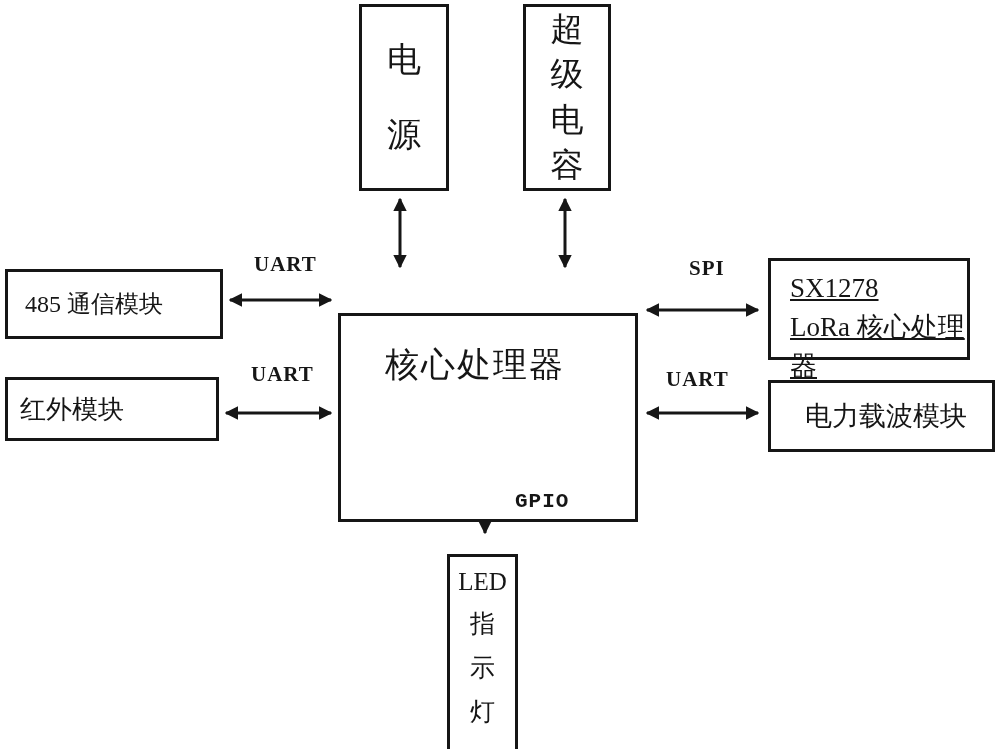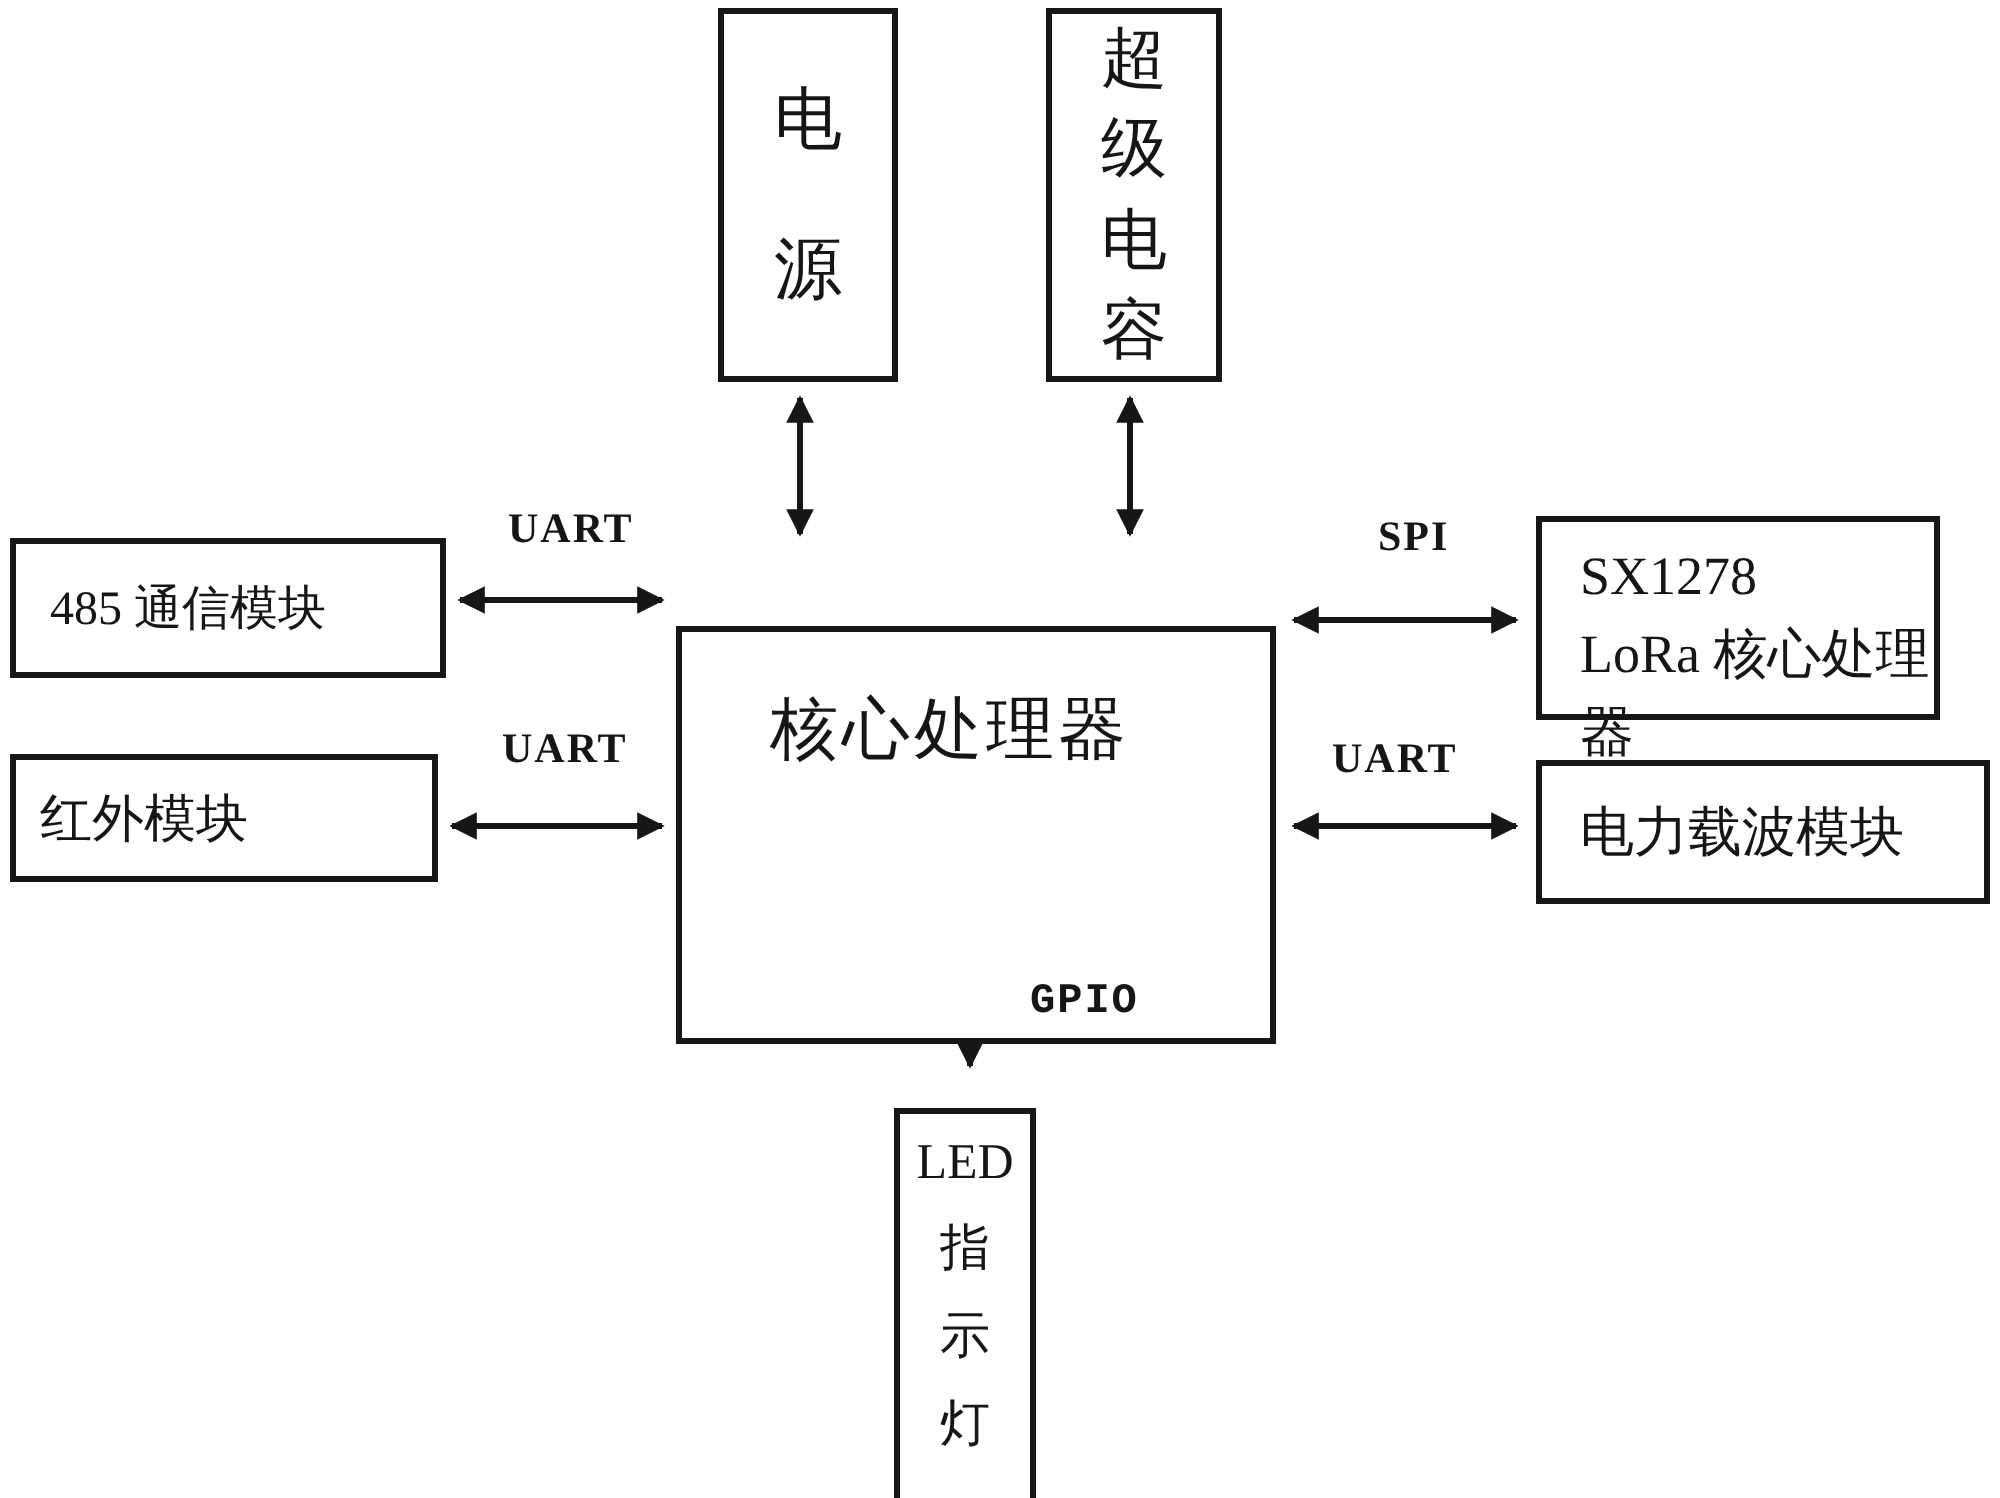--- a/index.html
+++ b/index.html
@@ -35,22 +35,22 @@
     align-items: center;
   }
   .box-power    { left: 359px; top: 4px;   width: 90px;  height: 187px; font-size: 34px; }
   .box-supercap { left: 523px; top: 4px;   width: 88px;  height: 187px; font-size: 33px; }
   .box-core     { left: 338px; top: 273px; width: 300px; height: 209px;
                   font-size: 34px; letter-spacing: 2px; text-align: center;
                   padding-top: 26px; padding-right: 26px; margin-top: 40px; }
   .box-485      { left: 5px;   top: 269px; width: 218px; height: 70px; font-size: 24px; padding-left: 17px; }
   .box-ir       { left: 5px;   top: 377px; width: 214px; height: 64px; font-size: 26px; padding-left: 12px; }
   .box-sx1278   { left: 768px; top: 258px; width: 202px; height: 102px;
-                  font-size: 27px; padding: 8px 0 0 19px; line-height: 1.45; }
-  .box-plc      { left: 768px; top: 380px; width: 227px; height: 72px; font-size: 27px; padding-left: 19px; }
+                  font-size: 27px; padding: 8px 0 0 19px; line-height: 1.45; text-decoration: underline; }
+  .box-plc      { left: 768px; top: 380px; width: 227px; height: 72px; font-size: 27px; padding-left: 34px; }
   .box-led      { left: 447px; top: 541px; width: 71px;  height: 202px;
                   font-size: 25px; padding-bottom: 14px; margin-top: 13px; }
   .bus-label {
     position: absolute;
     font-size: 21px;
     font-weight: 600;
     letter-spacing: 1px;
     white-space: nowrap;
   }
   .lbl-uart-lt { left: 254px; top: 252px; }

